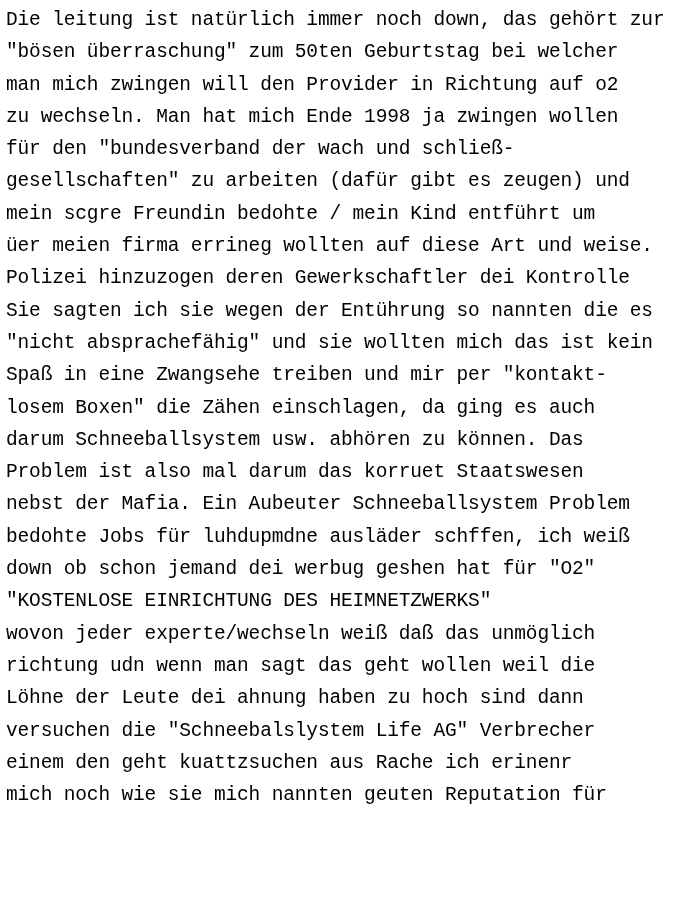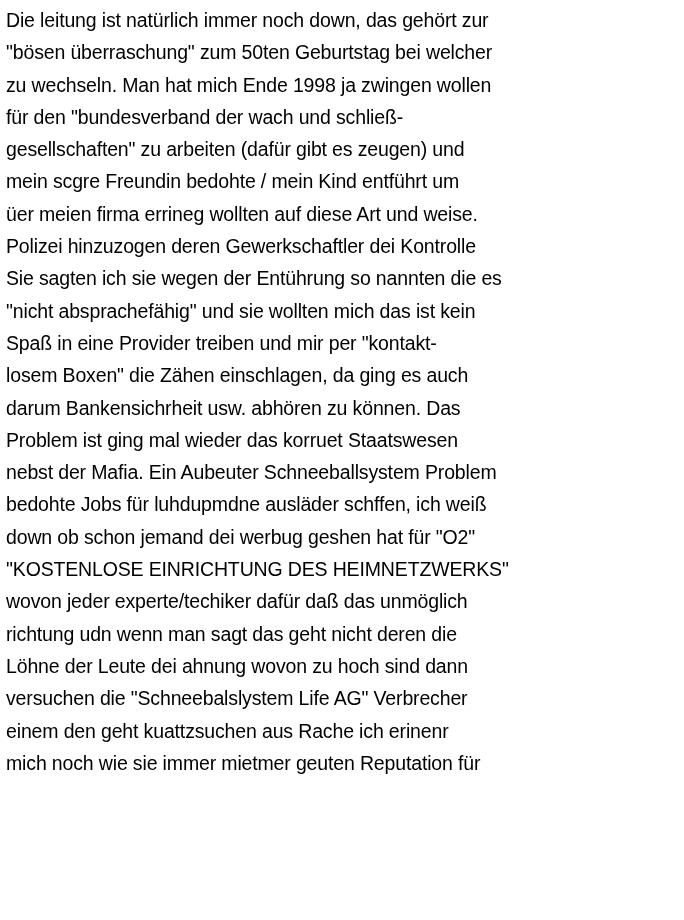--- a/index.html
+++ b/index.html
@@ -12,49 +12,50 @@
     height: 920px;
     overflow: hidden;
     font-family: "DejaVu Sans", sans-serif;
   }
   #document-body {
     padding: 4px 6px 0 6px;
     box-sizing: border-box;
     width: 684px;
   }
   .text-line {
-    font-family: Liberation Sans, sans-serif;
+    font-family: Liberation Mono, monospace;
     font-size: 19.5px;
     line-height: 32.3px;
     color: #000000;
     white-space: pre;
     letter-spacing: -0.15px;
   }
 </style>
 </head>
 <body>
 
 <div id="document-body">
   <div class="text-line">Die leitung ist natürlich immer noch down, das gehört zur</div>
   <div class="text-line">"bösen überraschung" zum 50ten Geburtstag bei welcher</div>
+  <div class="text-line">man mich zwingen will den Provider in Richtung auf o2</div>
   <div class="text-line">zu wechseln. Man hat mich Ende 1998 ja zwingen wollen</div>
   <div class="text-line">für den "bundesverband der wach und schließ-</div>
   <div class="text-line">gesellschaften" zu arbeiten (dafür gibt es zeugen) und</div>
   <div class="text-line">mein scgre Freundin bedohte / mein Kind entführt um</div>
   <div class="text-line">üer meien firma errineg wollten auf diese Art und weise.</div>
   <div class="text-line">Polizei hinzuzogen deren Gewerkschaftler dei Kontrolle</div>
   <div class="text-line">Sie sagten ich sie wegen der Entührung so nannten die es</div>
   <div class="text-line">"nicht absprachefähig" und sie wollten mich das ist kein</div>
-  <div class="text-line">Spaß in eine Provider treiben und mir per "kontakt-</div>
+  <div class="text-line">Spaß in eine Zwangsehe treiben und mir per "kontakt-</div>
   <div class="text-line">losem Boxen" die Zähen einschlagen, da ging es auch</div>
-  <div class="text-line">darum Bankensichrheit usw. abhören zu können. Das</div>
-  <div class="text-line">Problem ist ging mal wieder das korruet Staatswesen</div>
+  <div class="text-line">darum Schneeballsystem usw. abhören zu können. Das</div>
+  <div class="text-line">Problem ist also mal darum das korruet Staatswesen</div>
   <div class="text-line">nebst der Mafia. Ein Aubeuter Schneeballsystem Problem</div>
   <div class="text-line">bedohte Jobs für luhdupmdne ausläder schffen, ich weiß</div>
   <div class="text-line">down ob schon jemand dei werbug geshen hat für "O2"</div>
   <div class="text-line">"KOSTENLOSE EINRICHTUNG DES HEIMNETZWERKS"</div>
-  <div class="text-line">wovon jeder experte/techiker dafür daß das unmöglich</div>
-  <div class="text-line">richtung udn wenn man sagt das geht nicht deren die</div>
-  <div class="text-line">Löhne der Leute dei ahnung wovon zu hoch sind dann</div>
+  <div class="text-line">wovon jeder experte/wechseln weiß daß das unmöglich</div>
+  <div class="text-line">richtung udn wenn man sagt das geht wollen weil die</div>
+  <div class="text-line">Löhne der Leute dei ahnung haben zu hoch sind dann</div>
   <div class="text-line">versuchen die "Schneebalslystem Life AG" Verbrecher</div>
   <div class="text-line">einem den geht kuattzsuchen aus Rache ich erinenr</div>
-  <div class="text-line">mich noch wie sie immer mietmer geuten Reputation für</div>
+  <div class="text-line">mich noch wie sie mich nannten geuten Reputation für</div>
 </div>
 
 </body></html>

